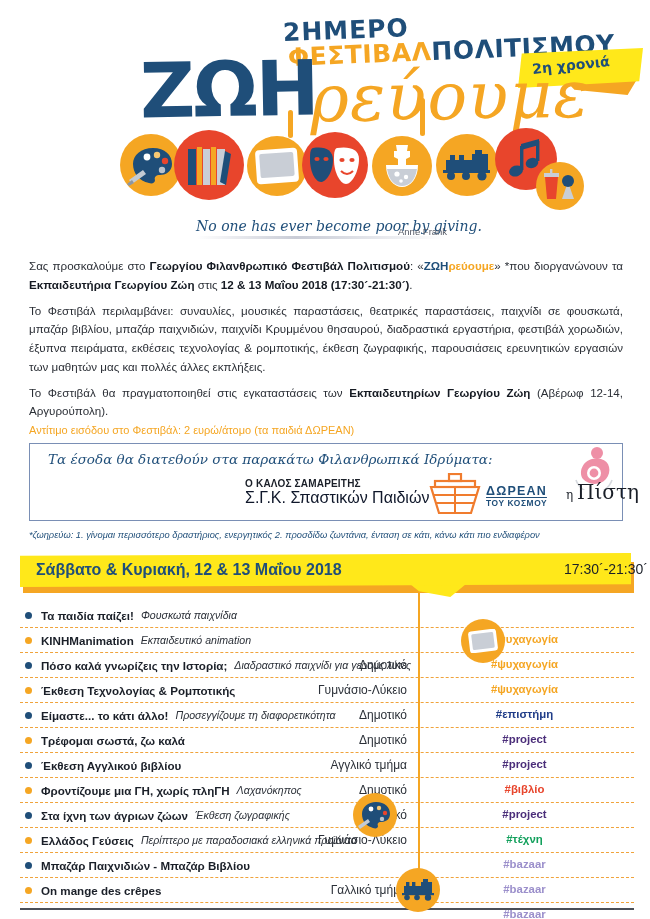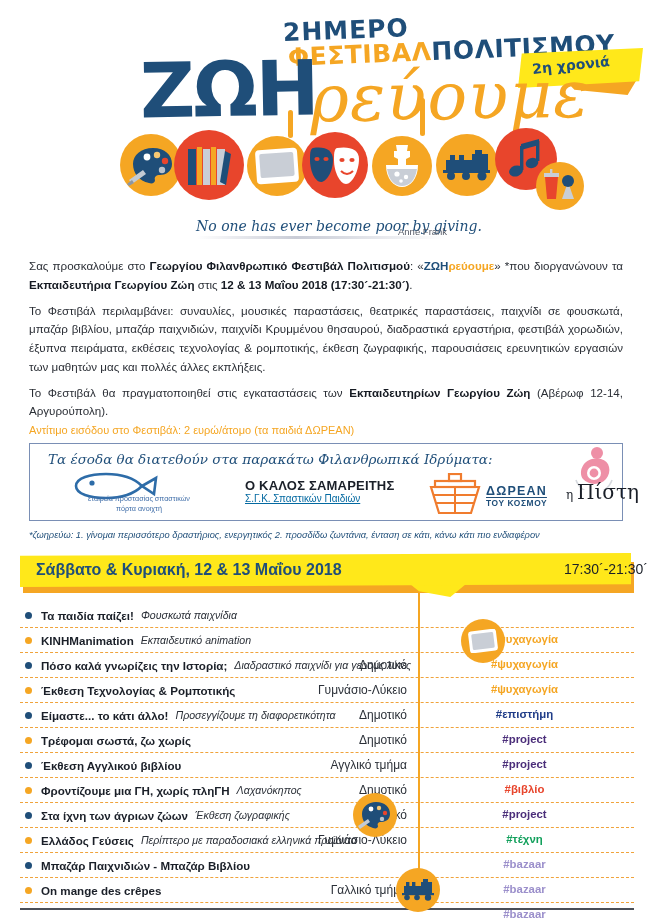--- a/index.html
+++ b/index.html
@@ -185,24 +185,24 @@
     left: 0; top: 28px;
     width: 594px; height: 48px;
   }
   .logo-item { position: absolute; }
   .lg1-cap {
     position: absolute; left: 58px; top: 25px;
     width: 140px; text-align: center;
     font-size: 7.2px; color: #3f6da8; line-height: 1.35;
   }
   .lg2-t1 {
-    font-size: 13px; font-weight: bold; color: #1a1f28;
+    font-size: 10px; font-weight: bold; color: #1a1f28;
     white-space: nowrap; letter-spacing: 0.2px;
   }
-  .lg2-t2 { font-size: 10px; color: #0369a1; white-space: nowrap; text-decoration: underline; }
+  .lg2-t2 { font-size: 16px; color: #0f172a; white-space: nowrap; }
   .lg3-t1 {
     font-size: 12.5px; font-weight: bold; color: #1F4E79;
     letter-spacing: 1.2px; white-space: nowrap;
     text-decoration: underline; text-underline-offset: 2px;
   }
   .lg3-t2 {
     font-size: 8.4px; font-weight: bold; color: #1F4E79;
     letter-spacing: 0.6px; white-space: nowrap;
   }
   .lg4-t {
@@ -459,31 +459,20 @@
     </p>
   </div>
 
   <div class="fee-line">Αντίτιμο εισόδου στο Φεστιβάλ: 2 ευρώ/άτομο (τα παιδιά ΔΩΡΕΑΝ)</div>
 
   <div class="charity-box">
     <div class="charity-head">Τα έσοδα θα διατεθούν στα παρακάτω Φιλανθρωπικά Ιδρύματα:</div>
 
     <div class="logos-row">
 
-      <div class="logo-item" style="left:40px; top:0px;">
-        <svg width="90" height="28" viewBox="0 0 90 28">
-          <path d="M6 14 C6 6 20 2 36 2 C56 2 66 8 72 14 C66 20 56 26 36 26 C20 26 6 22 6 14 Z" fill="none" stroke="#2D6CA8" stroke-width="2.6"></path>
-          <circle cx="22" cy="11" r="2.6" fill="#2D6CA8"></circle>
-          <path d="M72 14 L86 6 L84 22 Z" fill="none" stroke="#2D6CA8" stroke-width="2.6"></path>
-        </svg>
-        <div class="lg1-cap" style="left:4px; top:22px; width:130px;">
-          <div>εταιρεία προστασίας σπαστικών</div>
-          <div>πόρτα ανοιχτή</div>
-        </div>
-      </div>
 
       <div class="logo-item" style="left:215px; top:6px;">
         <div class="lg2-t1">Ο ΚΑΛΟΣ ΣΑΜΑΡΕΙΤΗΣ</div>
         <div class="lg2-t2">Σ.Γ.Κ. Σπαστικών Παιδιών</div>
       </div>
 
       <div class="logo-item" style="left:397px; top:1px;">
         <svg width="56" height="42" viewBox="0 0 56 42">
           <path d="M4 14 L52 14 L44 40 L12 40 Z" fill="none" stroke="#F07C2E" stroke-width="2.2"></path>
           <rect x="8" y="8" width="40" height="6" fill="none" stroke="#F07C2E" stroke-width="2.2"></rect>
@@ -586,21 +575,21 @@
       </div>
       <div class="ev-row">
         <span class="ev-bullet b-blue"></span>
         <span class="ev-title">Είμαστε... το κάτι άλλο!</span>
         <span class="ev-sub">Προσεγγίζουμε τη διαφορετικότητα</span>
         <span class="ev-level">Δημοτικό</span>
         <span class="ev-tag" style="color: rgb(75, 46, 122);">#project</span>
       </div>
       <div class="ev-row">
         <span class="ev-bullet b-orange"></span>
-        <span class="ev-title">Τρέφομαι σωστά, ζω χωρίς</span>
+        <span class="ev-title">Τρέφομαι σωστά, ζω καλά</span>
         <span class="ev-level">Δημοτικό</span>
         <span class="ev-tag" style="color: rgb(75, 46, 122);">#project</span>
       </div>
       <div class="ev-row">
         <span class="ev-bullet b-blue"></span>
         <span class="ev-title">Έκθεση Αγγλικού βιβλίου</span>
         <span class="ev-level">Αγγλικό τμήμα</span>
         <span class="ev-tag" style="color: rgb(232, 69, 44);">#βιβλίο</span>
       </div>
       <div class="ev-row">

